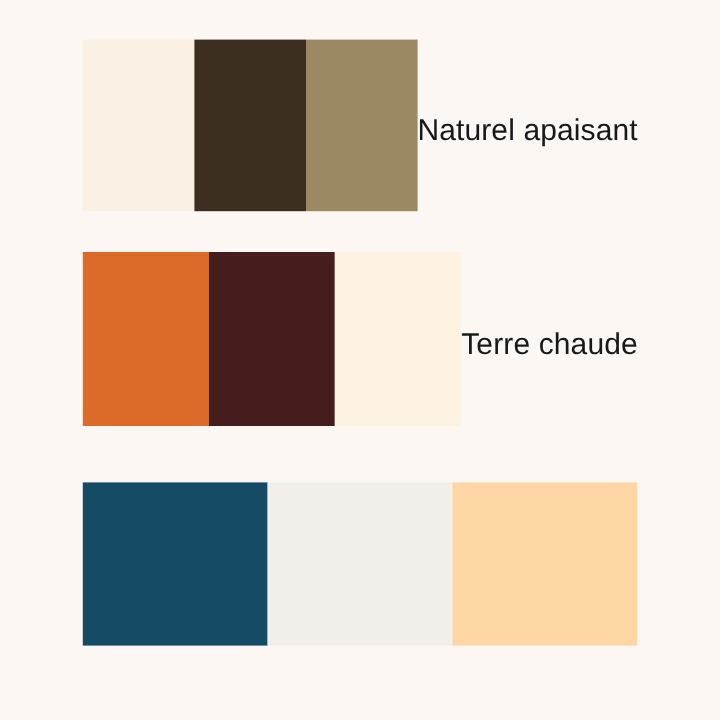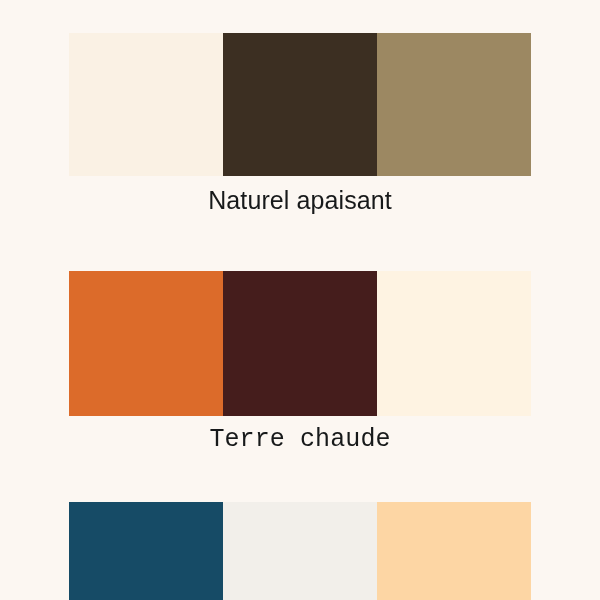--- a/index.html
+++ b/index.html
@@ -20,25 +20,25 @@
     box-sizing: border-box;
     display: flex;
     flex-direction: column;
     align-items: center;
     justify-content: flex-start;
     padding-top: 33px;
   }
   .palette-group {
     width: 463px;
     display: flex;
-    flex-direction: column;
+    flex-direction: row;
     align-items: center;
   }
   .palette-group.group-1 { margin-bottom: 0px; }
-  .palette-group.group-2 { margin-top: 56px; font-family: Liberation Mono, monospace; }
+  .palette-group.group-2 { margin-top: 34px; }
   .palette-group.group-3 { margin-top: 47px; }
 
   .swatch-row {
     width: 463px;
     display: flex;
     flex-direction: row;
   }
   .group-1 .swatch-row { height: 143px; }
   .group-2 .swatch-row { height: 145px; }
   .group-3 .swatch-row { height: 136px; }

